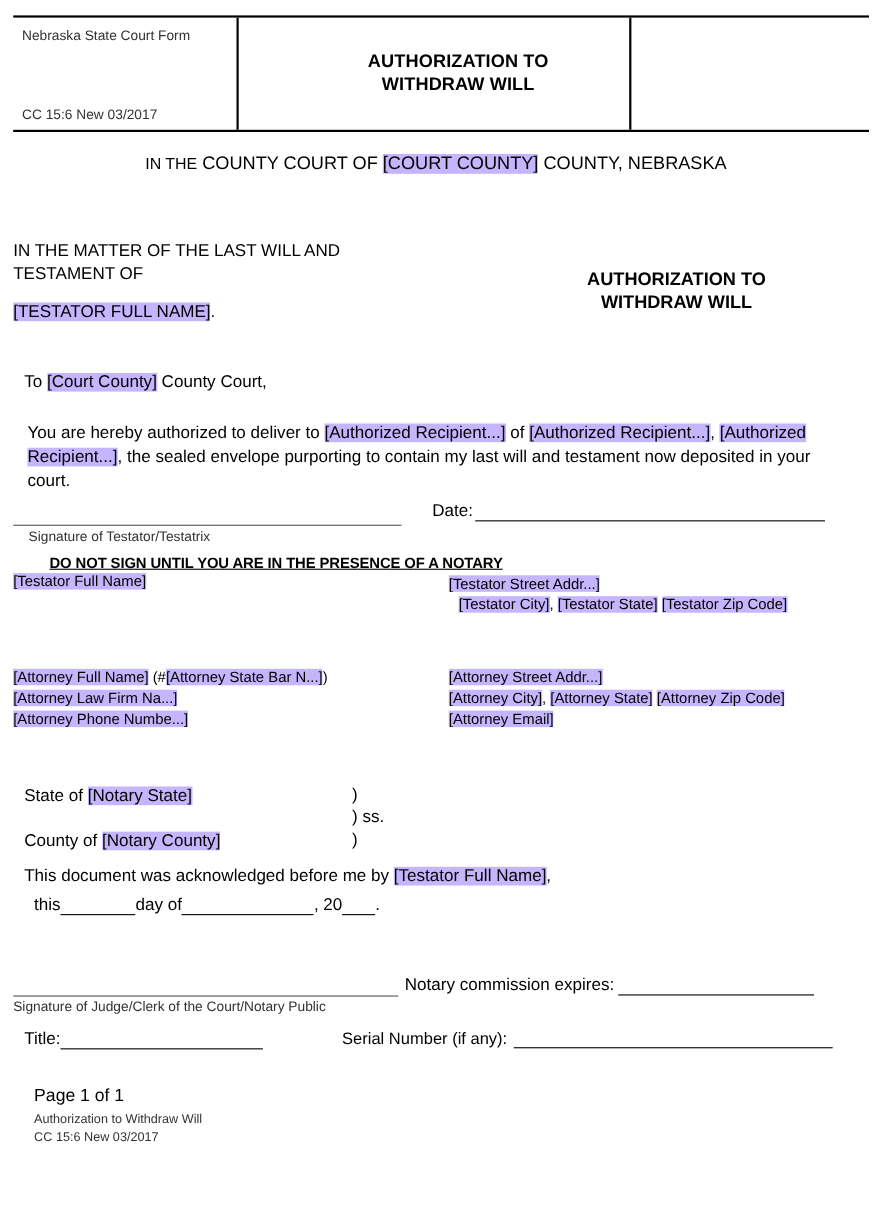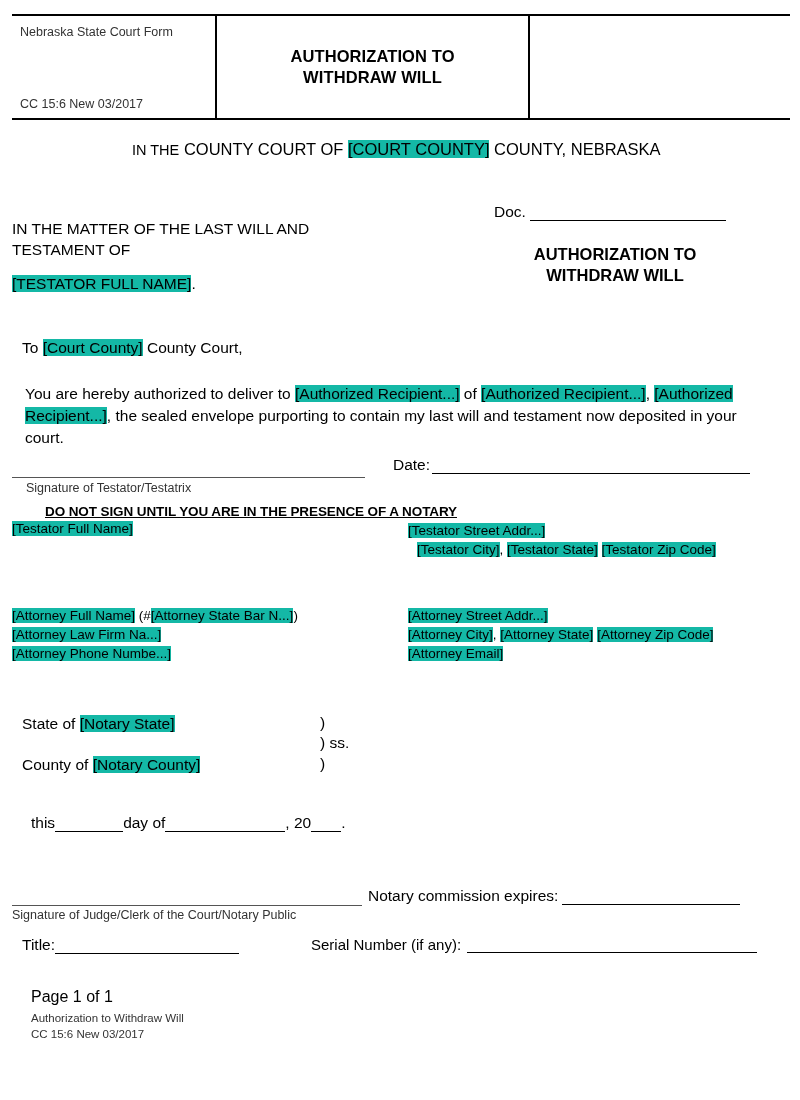--- a/index.html
+++ b/index.html
@@ -17,34 +17,35 @@
   }
 
   .page {
     position: absolute;
     left: 0; top: 0;
     width: 800px;
     height: 1100px;
   }
 
   .hl {
-    background: #14b8a6;
+    background: #c4b5fd;
   }
 
   
   .header-table {
     position: absolute;
     left: 12px;
     top: 14px;
     width: 778px;
     height: 106px;
     border-top: 2px solid #000;
     border-bottom: 2px solid #000;
     box-sizing: border-box;
     display: flex;
+    gap: 44px;
   }
   .hdr-col1 {
     width: 205px;
     box-sizing: border-box;
     border-right: 2px solid #000;
     position: relative;
   }
   .hdr-col2 {
     width: 313px;
     box-sizing: border-box;
@@ -343,23 +344,20 @@
   </div>
 
   <div class="matter-block">
     <div>IN THE MATTER OF THE LAST WILL AND</div>
     <div>TESTAMENT OF</div>
   </div>
   <div class="testator-line">
     <span class="hl">[TESTATOR FULL NAME]</span><span>.</span>
   </div>
 
-  <div class="doc-line">
-    <span>Doc.</span><span class="blank doc-blank"></span>
-  </div>
 
   <div class="doc-title">
     <div>AUTHORIZATION TO</div>
     <div>WITHDRAW WILL</div>
   </div>
 
   <div class="to-line">
     <span>To </span><span class="hl">[Court County]</span><span> County Court,</span>
   </div>
 
@@ -397,20 +395,23 @@
   <div class="venue-state">
     <span>State of </span><span class="hl">[Notary State]</span>
   </div>
   <div class="venue-county">
     <span>County of </span><span class="hl">[Notary County]</span>
   </div>
   <div class="venue-p1">)</div>
   <div class="venue-p2">) ss.</div>
   <div class="venue-p3">)</div>
 
+  <div class="ack-line1">
+    <span>This document was acknowledged before me by </span><span class="hl">[Testator Full Name]</span><span>,</span>
+  </div>
   <div class="ack-line2">
     <span>this</span><span class="blank ack-b1"></span><span>day of</span><span class="blank ack-b2"></span><span>, 20</span><span class="blank ack-b3"></span><span>.</span>
   </div>
 
   <div class="sig-line-judge"></div>
   <div class="sig-label-judge">Signature of Judge/Clerk of the Court/Notary Public</div>
   <div class="commission-row">
     <span>Notary commission expires:</span><span class="blank comm-blank"></span>
   </div>
 

